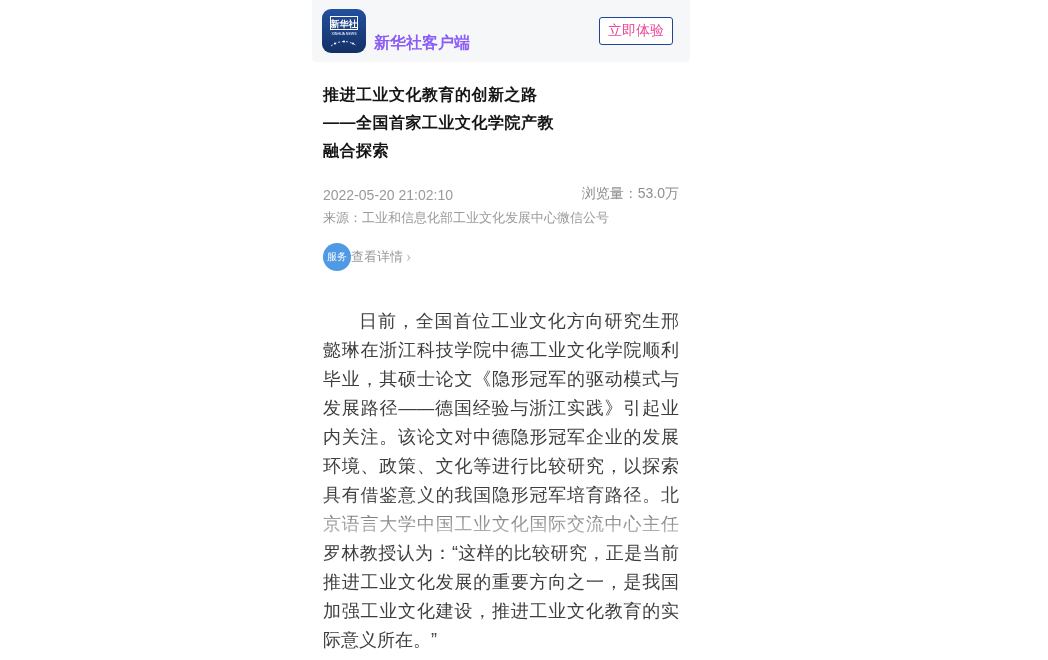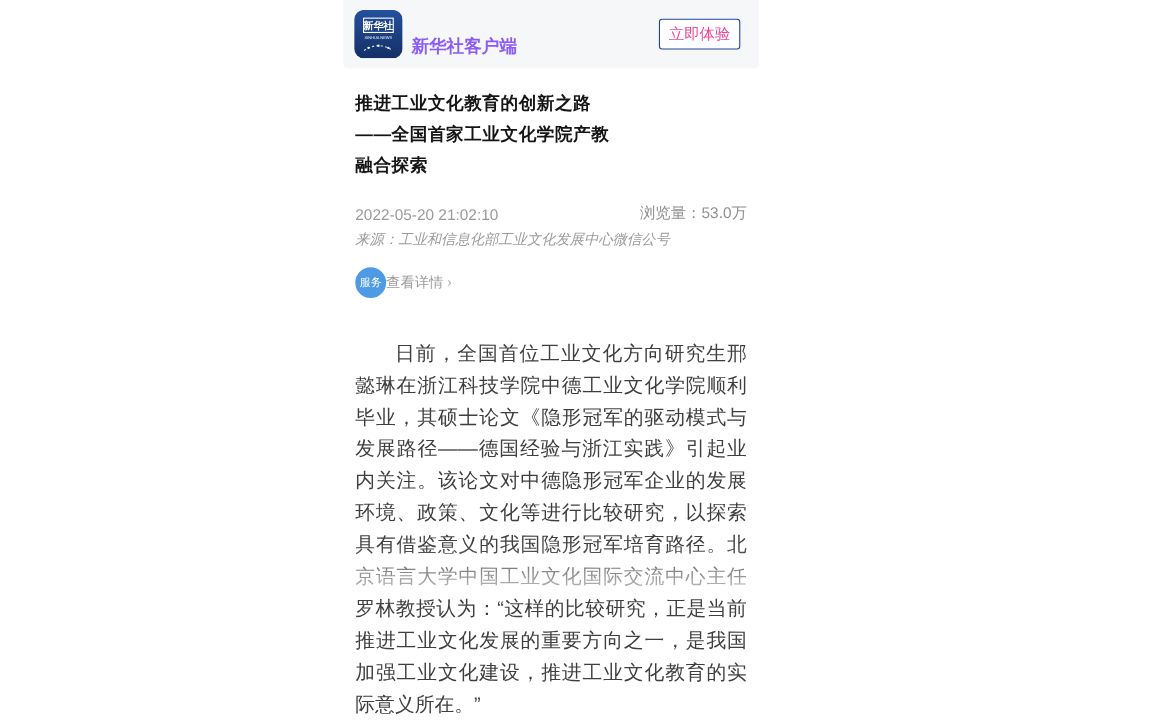--- a/index.html
+++ b/index.html
@@ -40,21 +40,21 @@
     font-size: 16px; line-height: 28px; font-weight: 700;
     color: #151515; letter-spacing: 0.5px;
   }
   .article-title span { display: block; }
   .meta-row {
     margin-top: 20px;
     display: flex; justify-content: space-between; align-items: flex-end;
   }
   .publish-time { font-size: 14px; color: #9a9a9a; }
   .views { font-size: 14px; color: #8f8f8f; }
-  .source-row { margin-top: 6px; font-size: 13px; color: #9a9a9a; font-style: italic; }
+  .source-row { margin-top: 6px; font-size: 13px; color: #9a9a9a; }
   
   .service-row {
     margin-top: 16px;
     display: flex; align-items: center;
     cursor: pointer;
     font-family: Liberation Serif, serif;
   }
   .service-badge {
     width: 28px; height: 28px; border-radius: 50%;
     background: #4f9ae4; color: #ffffff;

